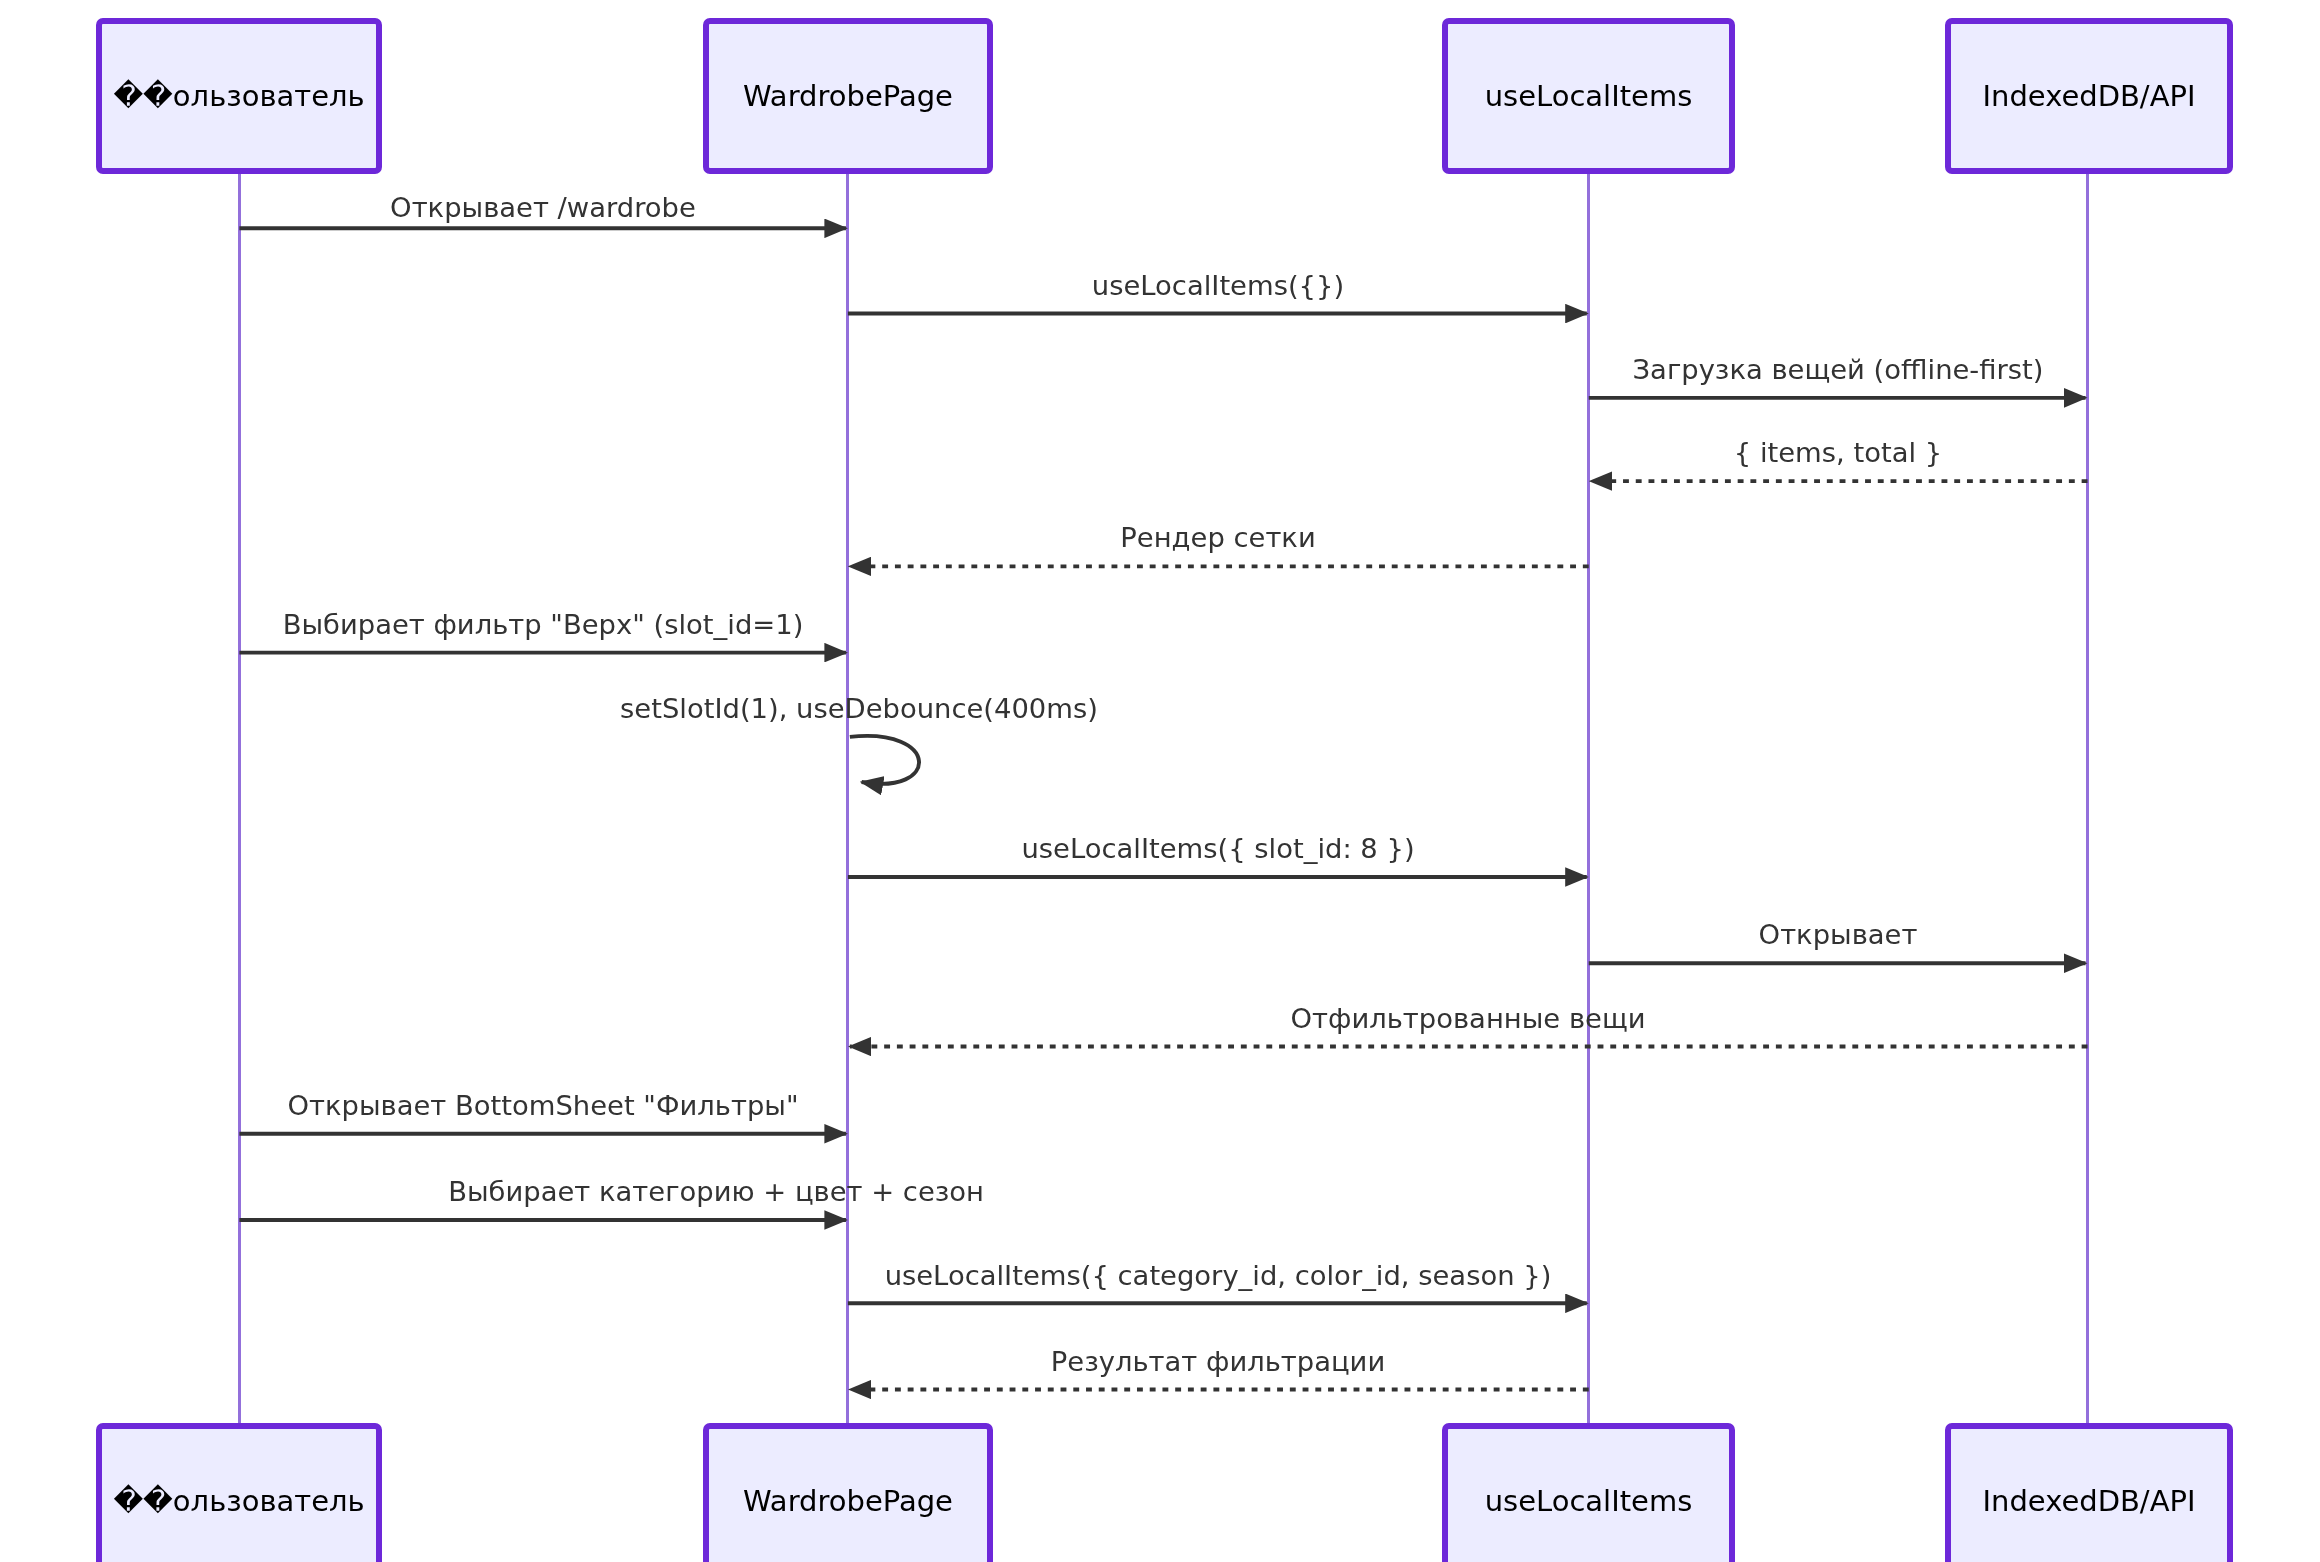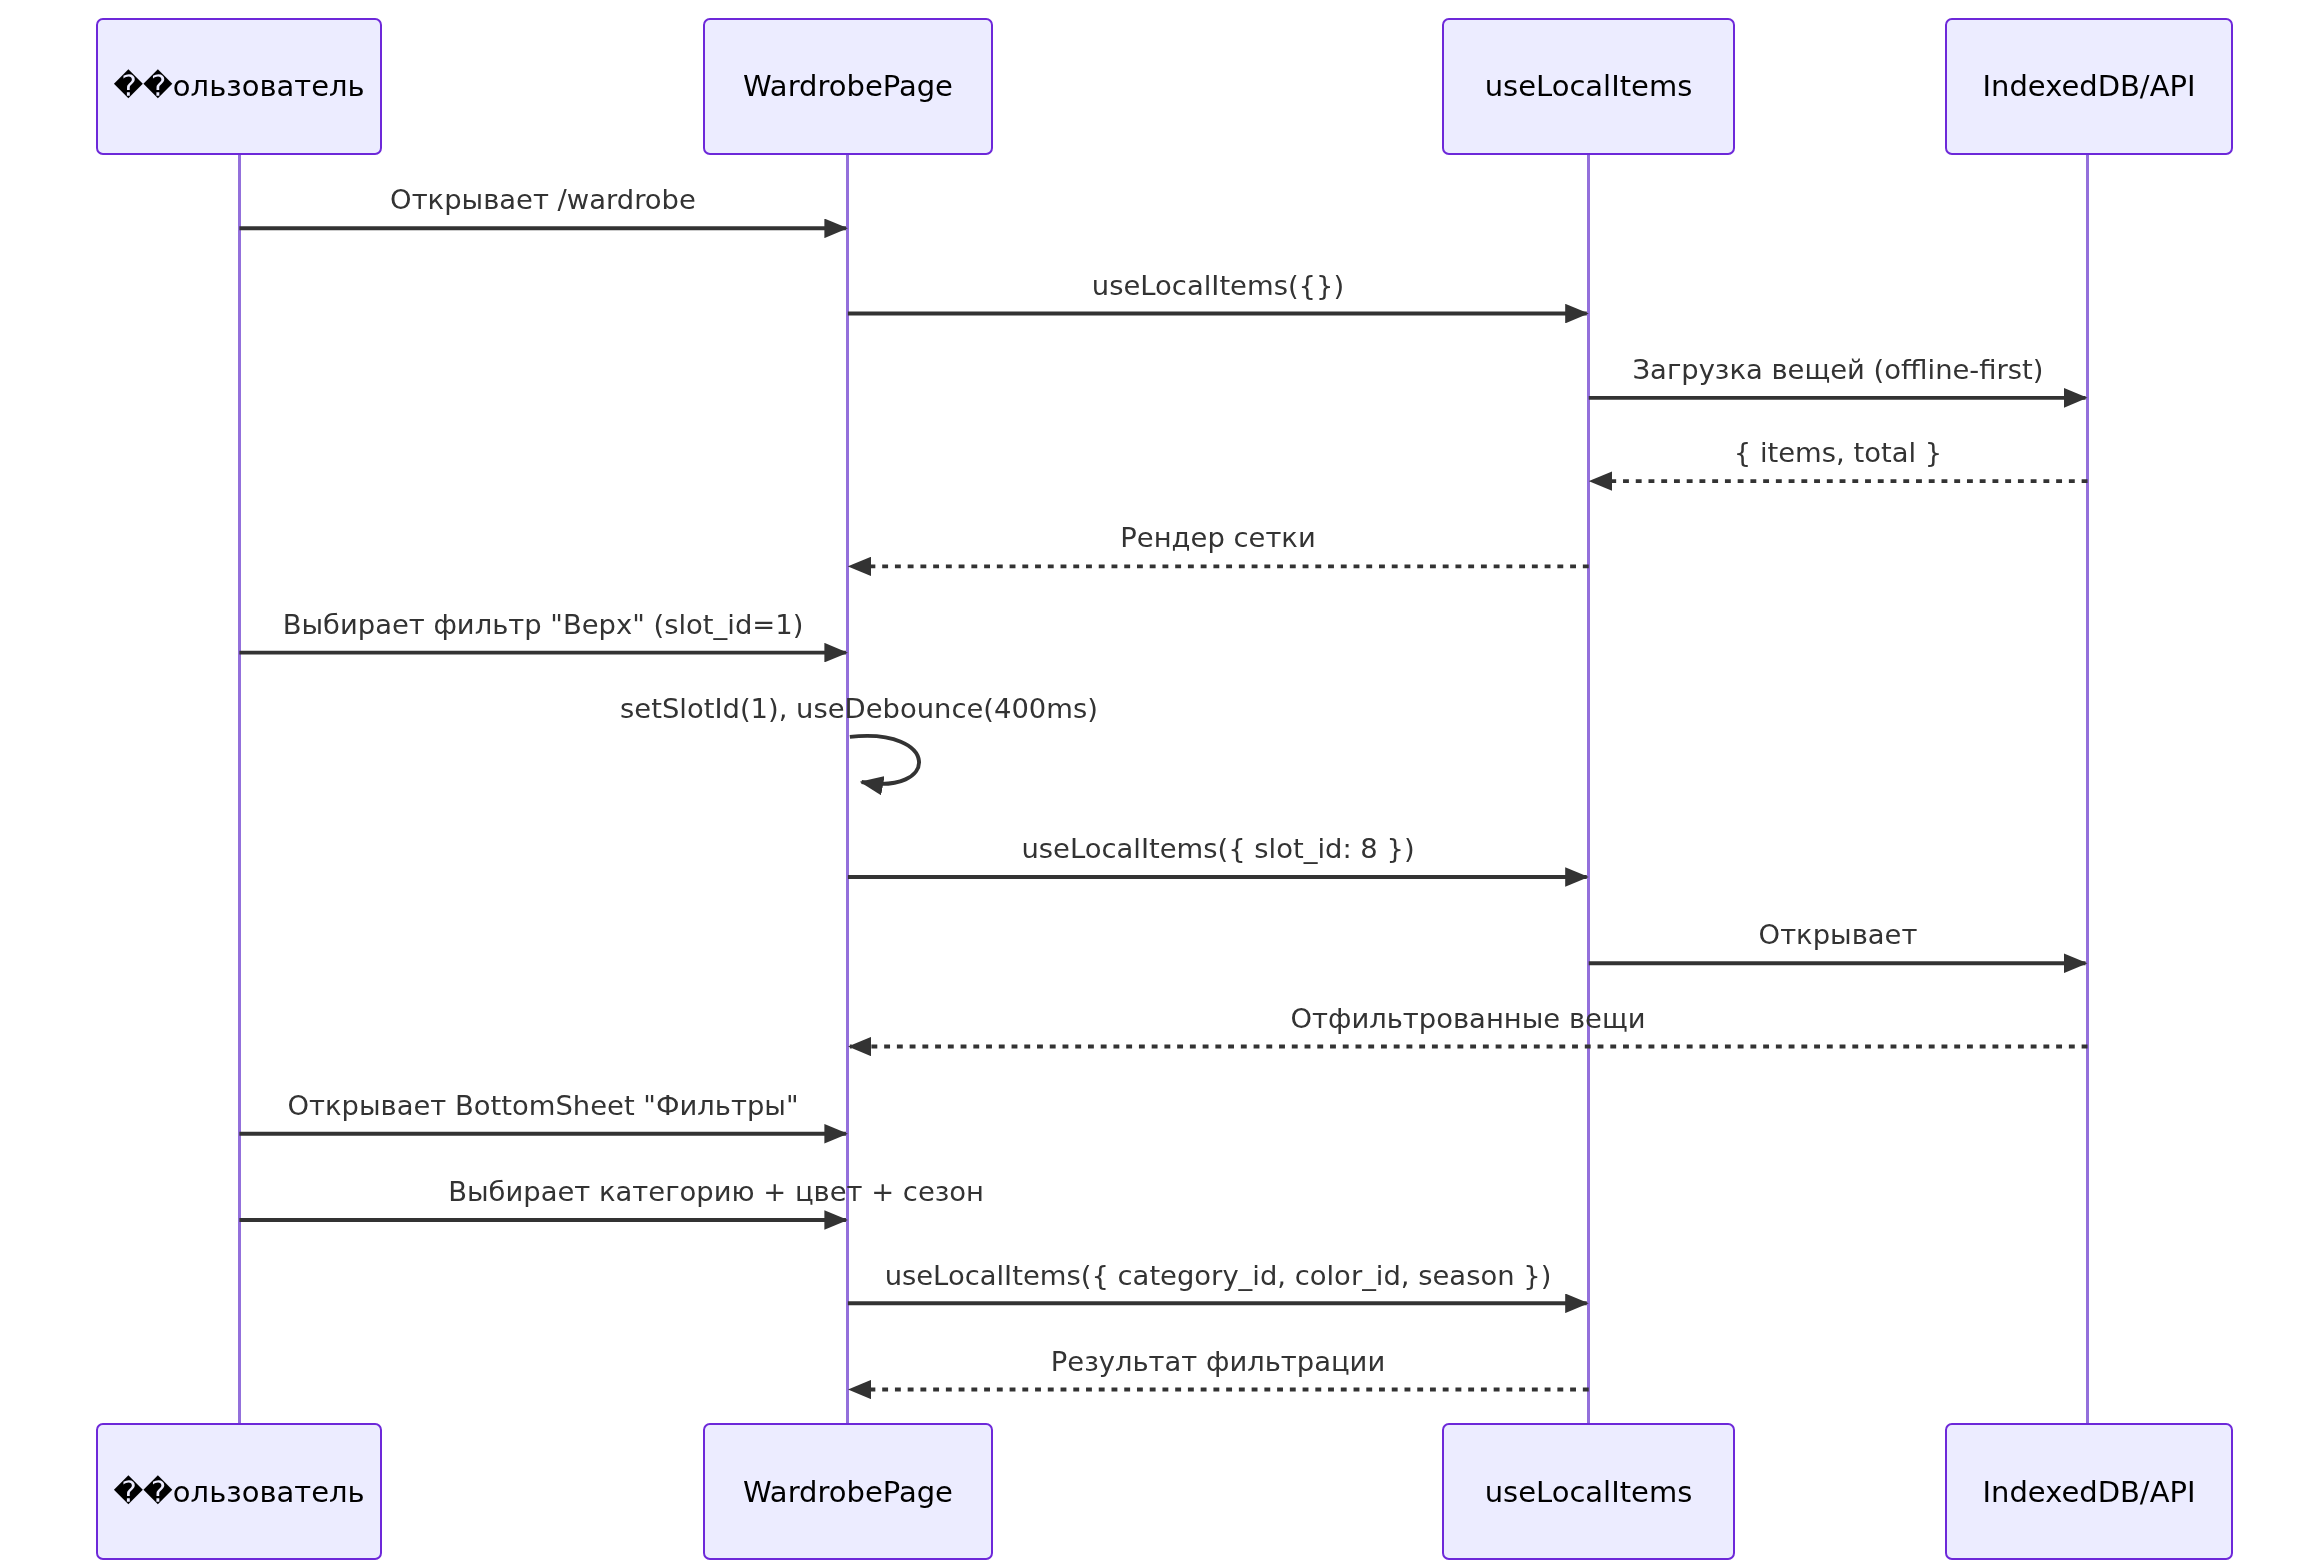--- a/index.html
+++ b/index.html
@@ -11,23 +11,23 @@
     font-family: "DejaVu Sans", "Liberation Sans", sans-serif;
     overflow: hidden;
   }
   .lifeline {
     position: absolute;
     width: 2.9px;
     background: #9370DB;
   }
   .actor-box {
     position: absolute;
-    height: 137px;
+    height: 156px;
     background: #ECECFF;
-    border: 2px solid #6d28d9;
+    border: 6px solid #6d28d9;
     border-radius: 6.9px;
     display: flex;
     align-items: center;
     justify-content: center;
     box-sizing: border-box;
   }
   .actor-label {
     font-size: 29px;
     color: #000000;
     white-space: nowrap;
@@ -99,21 +99,21 @@
         <span class="actor-label">WardrobePage</span>
       </div>
       <div class="actor-box" style="left: 1442px; top: 1423px; width: 293px;">
         <span class="actor-label">useLocalItems</span>
       </div>
       <div class="actor-box" style="left: 1945px; top: 1423px; width: 288px;">
         <span class="actor-label">IndexedDB/API</span>
       </div>
     </div>
   <div id="labels">
-      <div class="msg-label" style="left: 102px; width: 882px; top: 181px;">Открывает /wardrobe</div>
+      <div class="msg-label" style="left: 102px; width: 882px; top: 189px;">Открывает /wardrobe</div>
       <div class="msg-label" style="left: 777px; width: 882px; top: 267px;">useLocalItems({})</div>
       <div class="msg-label" style="left: 1397px; width: 882px; top: 351px;">Загрузка вещей (offline-first)</div>
       <div class="msg-label" style="left: 1397px; width: 882px; top: 434px;">{ items, total }</div>
       <div class="msg-label" style="left: 777px; width: 882px; top: 519px;">Рендер сетки</div>
       <div class="msg-label" style="left: 102px; width: 882px; top: 606px;">Выбирает фильтр "Верх" (slot_id=1)</div>
       <div class="msg-label" style="left: 418px; width: 882px; top: 690px;">setSlotId(1), useDebounce(400ms)</div>
       <div class="msg-label" style="left: 777px; width: 882px; top: 830px;">useLocalItems({ slot_id: 8 })</div>
       <div class="msg-label" style="left: 1397px; width: 882px; top: 916px;">Открывает</div>
       <div class="msg-label" style="left: 1027px; width: 882px; top: 1000px;">Отфильтрованные вещи</div>
       <div class="msg-label" style="left: 102px; width: 882px; top: 1087px;">Открывает BottomSheet "Фильтры"</div>

